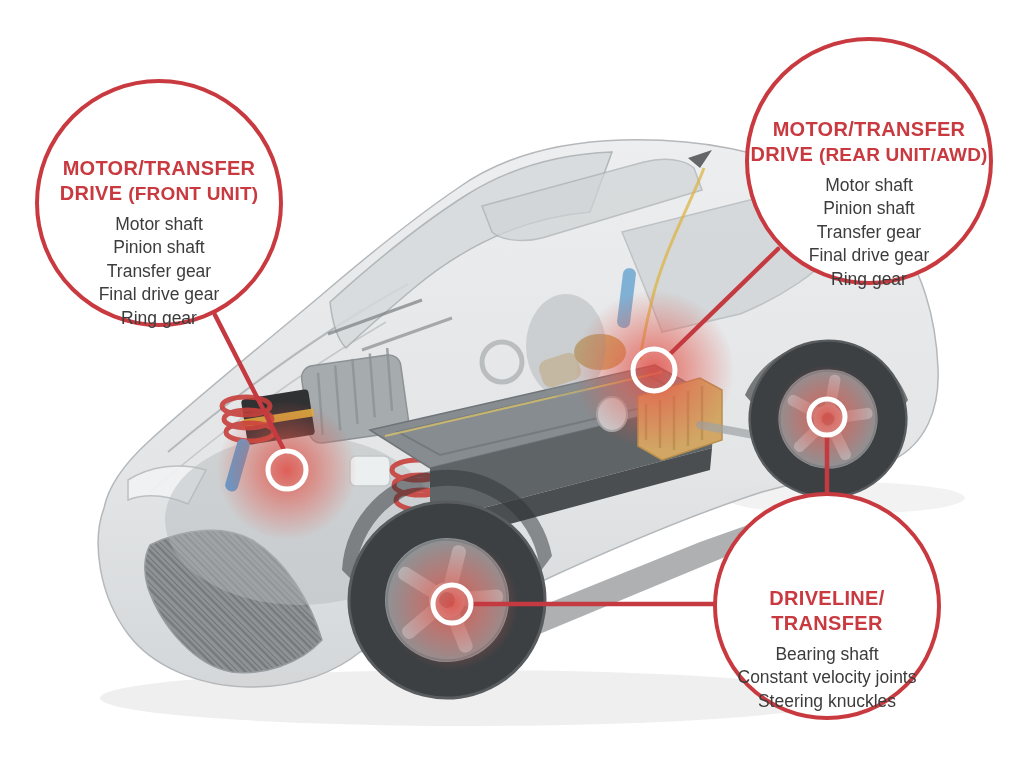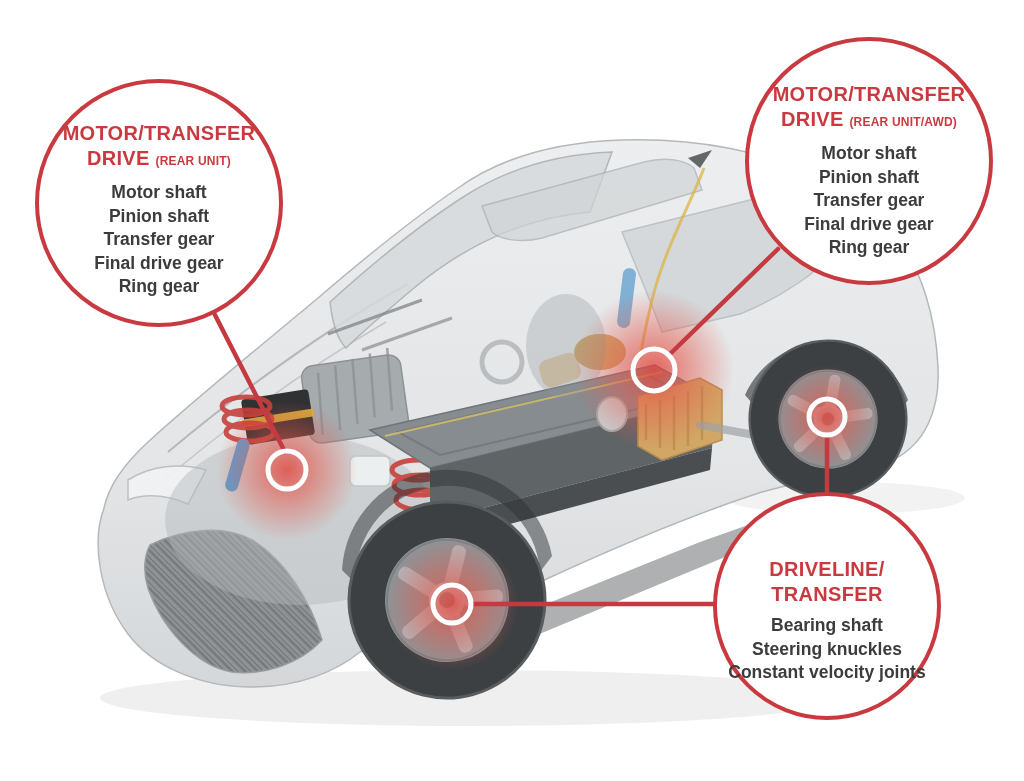--- a/index.html
+++ b/index.html
@@ -9,37 +9,37 @@
     --glow:#e2423a;
   }
   html,body{margin:0;padding:0;background:#fff;}
   .stage{
     position:relative;width:1024px;height:781px;background:#ffffff;overflow:hidden;
     font-family:"Liberation Sans", sans-serif;
   }
   .stage svg{position:absolute;left:0;top:0;z-index:1;}
   .callout{
     position:absolute;border-radius:50%;background:#ffffff;border:4px solid var(--accent);
-    box-sizing:border-box;display:flex;flex-direction:column;align-items:center;justify-content:center;
+    box-sizing:border-box;display:flex;flex-direction:column;align-items:center;justify-content:flex-end;
     text-align:center;z-index:3;
   }
   .c-front{left:35px;top:79px;width:248px;height:248px;}
   .c-rear{left:745px;top:37px;width:248px;height:248px;}
   .c-drive{left:713px;top:492px;width:228px;height:228px;}
   .c-front .inner{transform:translateY(7px);}
   .c-rear .inner{transform:translateY(10px);}
   .c-drive .inner{transform:translateY(-3px);margin-top:36px;}
   .c-title{
     color:var(--accent);font-weight:bold;font-size:20px;line-height:25px;letter-spacing:.3px;
     margin-bottom:7px;white-space:nowrap;
   }
-  .c-title .qual{font-size:12px;letter-spacing:.2px;margin-top:36px;}
+  .c-title .qual{font-size:19px;letter-spacing:.2px;margin-top:36px;}
   .c-title .qual:empty{display:none;}
   .c-items div{
-    color:var(--item-text);font-size:17.5px;line-height:23.5px;white-space:nowrap;font-weight:bold;
+    color:var(--item-text);font-size:17.5px;line-height:23.5px;white-space:nowrap;
   }
 </style>
 </head>
 <body>
 
 <div class="stage">
 
   <svg width="1024" height="781" viewBox="0 0 1024 781">
     <defs>
       <radialGradient id="glow">
@@ -215,21 +215,21 @@
       <circle cx="452" cy="604" r="19"></circle>
       <circle cx="827" cy="417" r="18"></circle>
     </g>
   </svg>
 
   <div class="callout c-front">
     <div class="inner">
       <div class="c-title">
         <span>MOTOR/TRANSFER</span><br>
         <span>DRIVE</span>
-        <span class="qual">(REAR UNIT)</span>
+        <span class="qual">(FRONT UNIT)</span>
       </div>
       <div class="c-items">
         <div>Motor shaft</div>
         <div>Pinion shaft</div>
         <div>Transfer gear</div>
         <div>Final drive gear</div>
         <div>Ring gear</div>
       </div>
     </div>
   </div>
@@ -253,19 +253,19 @@
 
   <div class="callout c-drive">
     <div class="inner">
       <div class="c-title">
         <span>DRIVELINE/</span><br>
         <span>TRANSFER</span>
         
       </div>
       <div class="c-items">
         <div>Bearing shaft</div>
+        <div>Constant velocity joints</div>
         <div>Steering knuckles</div>
-        <div>Constant velocity joints</div>
       </div>
     </div>
   </div>
 
 </div>
 
 </body></html>

